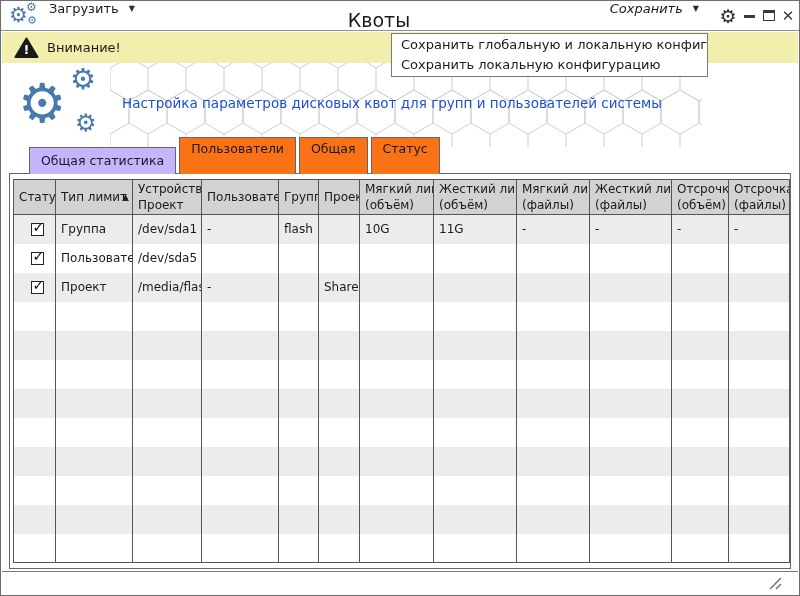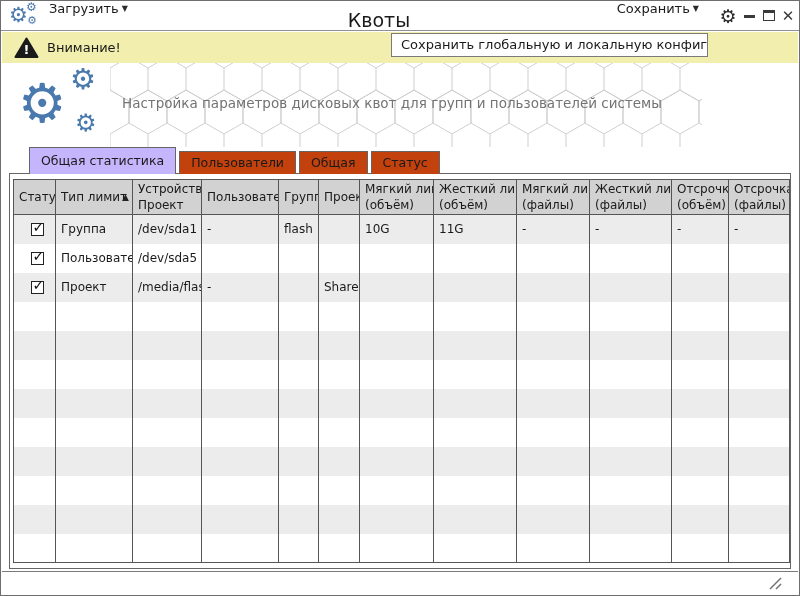--- a/index.html
+++ b/index.html
@@ -19,25 +19,25 @@
   .titlebar {
     position:absolute; top:0; left:0; right:0; height:30px;
     background:#fff; border-bottom:1px solid #909090;
   }
   .app-logo { position:absolute; left:8px; top:2px; width:34px; height:27px; color:#4a79ad; }
   .app-logo .g1 { position:absolute; left:0; top:2px; font-size:21px; line-height:21px; }
   .app-logo .g2 { position:absolute; left:17px; top:-2px; font-size:12px; line-height:12px; }
   .app-logo .g3 { position:absolute; left:18px; top:12px; font-size:11px; line-height:11px; }
   .menu-btn {
     position:absolute; top:0; height:14px; display:flex; align-items:center;
-    font-size:13px; cursor:default; gap:3px; padding:0 4px;
+    font-size:13px; cursor:default; gap:10px; padding:0 4px;
   }
   .menu-btn .arr { font-size:8px; color:#2b2b2b; }
   .load-btn { left:44px; }
-  .save-btn { right:96px; }
+  .save-btn { right:96px;font-style:italic; }
   .win-title {
     position:absolute; left:378px; top:0; height:37px; display:flex; align-items:center;
     transform:translateX(-50%); font-size:19px;
   }
   .gear-btn {
     position:absolute; right:58px; top:3px; width:26px; height:24px;
     font-size:19px; line-height:24px; text-align:center; color:#2b2b2b;
   }
   .winctl { position:absolute; top:0; height:30px; width:18px; }
   .min-btn { right:40px; }
@@ -54,34 +54,34 @@
   }
   .warn-text { font-size:13px; }
 
   
   .banner { position:absolute; top:62px; left:1px; right:1px; height:84px; background:#fff; }
   .hexes { position:absolute; left:108px; top:0; width:592px; height:84px; }
   .banner-gears { position:absolute; left:16px; top:4px; width:100px; height:78px; color:#4a79ad; }
   .banner-gears .g1 { position:absolute; left:0; top:10px; font-size:54px; line-height:54px; }
   .banner-gears .g2 { position:absolute; left:52px; top:-2px; font-size:29px; line-height:29px; }
   .banner-gears .g3 { position:absolute; left:57px; top:44px; font-size:24px; line-height:24px; }
-  .banner-title { position:absolute; left:120px; top:32px; font-size:13.5px; color:#737373; }
+  .banner-title { position:absolute; left:120px; top:32px; font-size:13.5px; color:#1d4ed8; }
 
   
   .save-menu {
     position:absolute; left:390px; top:32px; width:317px;
     background:#fff; border:1px solid #7a7a7a; z-index:20; padding:1px 0;
   }
   .save-menu .item { height:20px; line-height:20px; padding:0 9px; font-size:13px; white-space:nowrap; overflow:hidden; }
 
   
   .tabs { position:absolute; left:28px; top:146px; height:27px; display:flex; align-items:flex-end; z-index:5; }
   .tab {
-    border:1px solid #666; border-bottom:none; background:#c2410c;
-    height:23px; line-height:22px; padding:0 11px; font-size:12.5px; margin-right:3px;
+    border:1px solid #666; border-bottom:none; background:#f97316;
+    height:37px; line-height:22px; padding:0 11px; font-size:12.5px; margin-right:3px;
     white-space:nowrap;
   }
   .tab.active { background:#c4b5fd; height:27px; line-height:26px; }
 
   
   .content {
     position:absolute; left:8px; right:8px; top:172px; height:396px;
     border:1px solid #666; background:#fff; z-index:4;
   }
   table.quota {
@@ -166,20 +166,21 @@
     <div class="banner-gears">
       <span class="g1">⚙</span>
       <span class="g2">⚙</span>
       <span class="g3">⚙</span>
     </div>
     <div class="banner-title">Настройка параметров дисковых квот для групп и пользователей системы</div>
   </div>
 
   <div class="save-menu">
     <div class="item">Сохранить глобальную и локальную конфигурацию</div>
+    <div class="item">Сохранить локальную конфигурацию</div>
   </div>
 
   <div class="tabs">
     <div class="tab active">Общая статистика</div>
     <div class="tab">Пользователи</div>
     <div class="tab">Общая</div>
     <div class="tab">Статус</div>
   </div>
 
   <div class="content">

